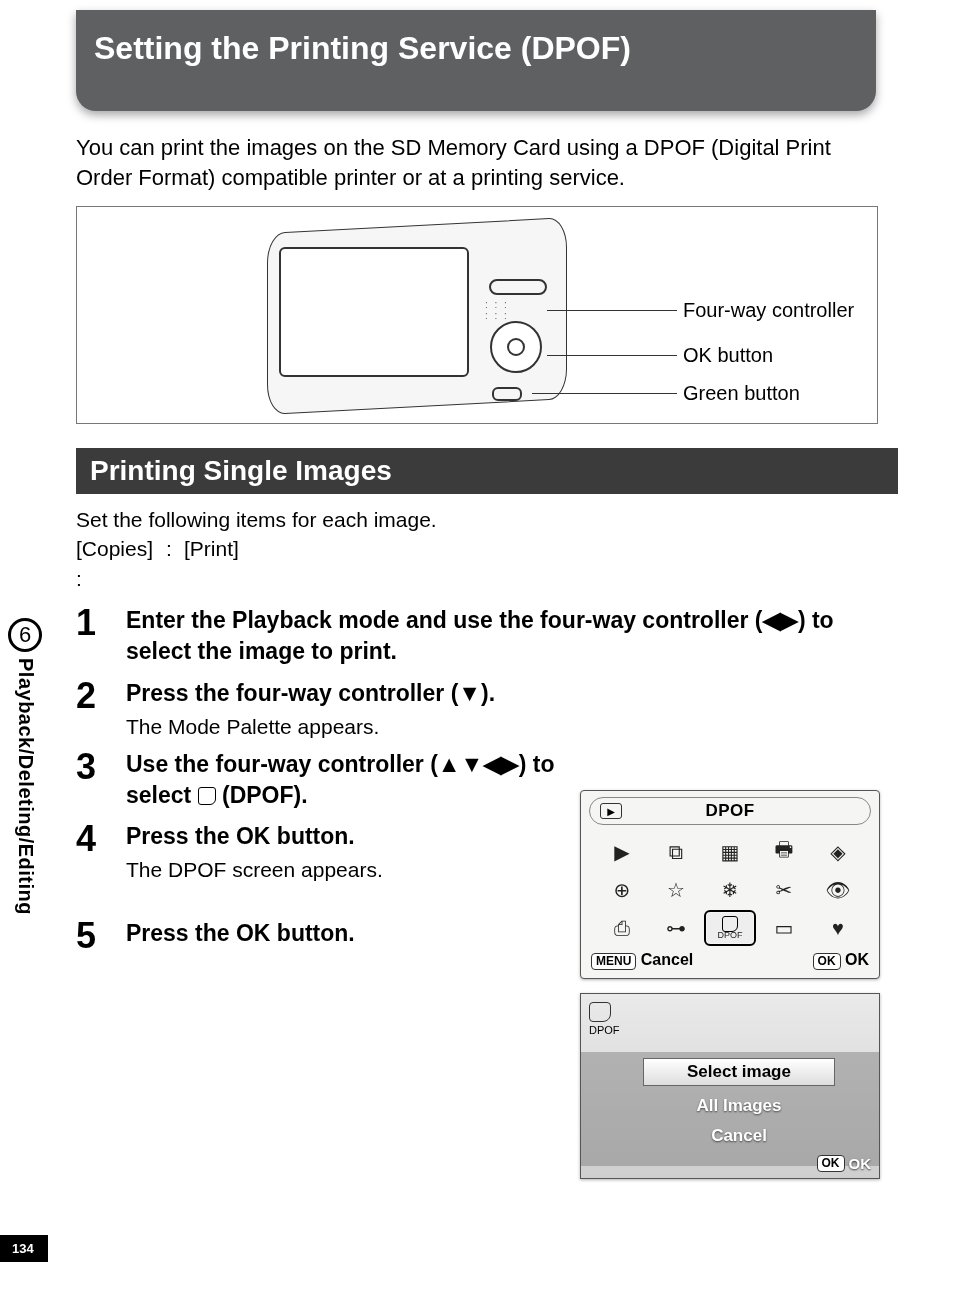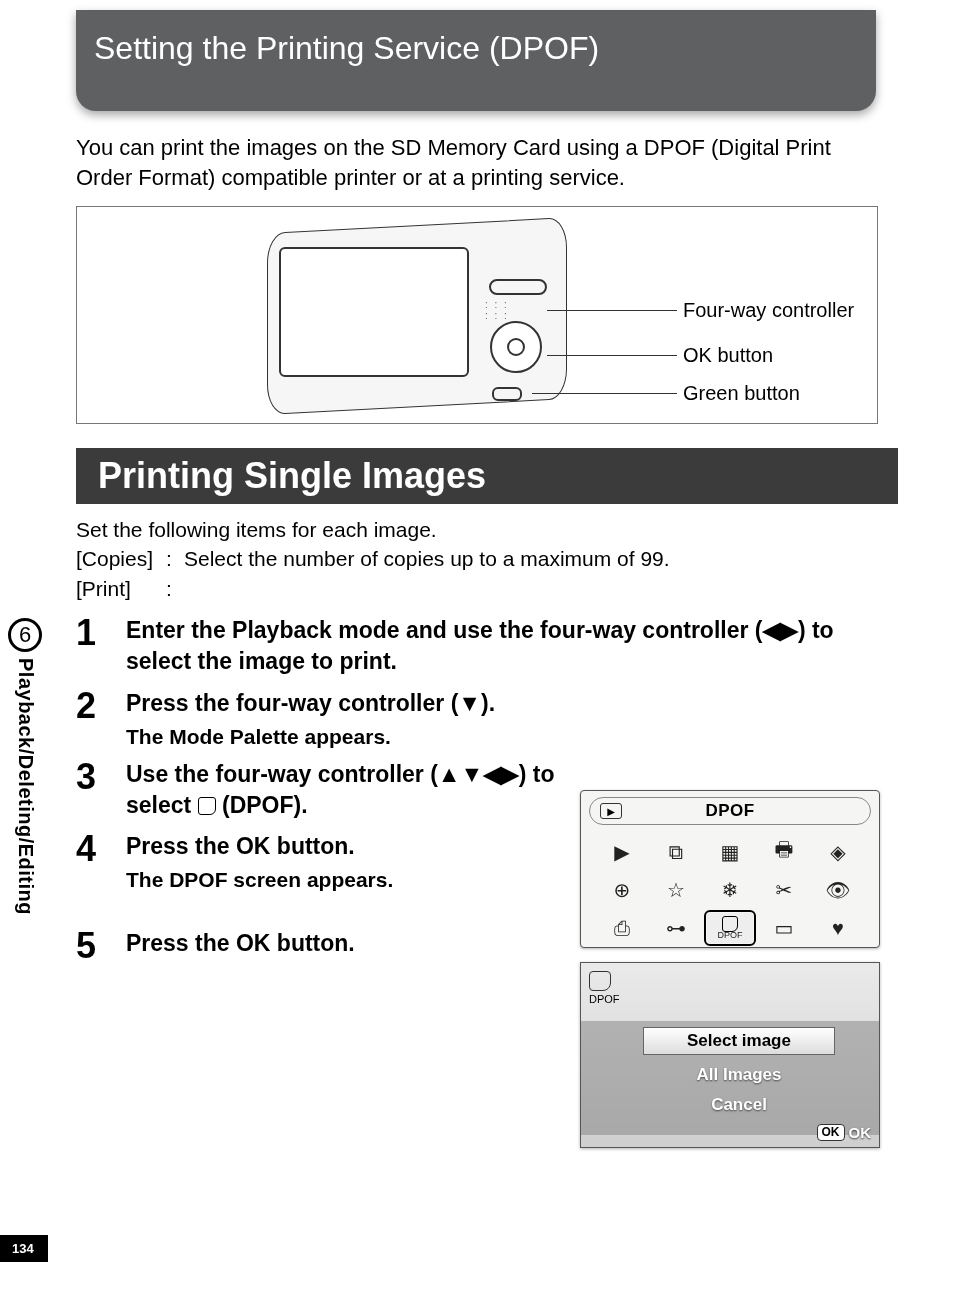--- a/index.html
+++ b/index.html
@@ -10,21 +10,21 @@
     background: #fff;
     color: #000;
   }
   .page { width: 954px; height: 1314px; position: relative; padding: 0 0 0 0; }
   .title-bar {
     margin: 10px 0 0 76px;
     width: 800px;
     background: #5f6062;
     color: #fff;
     font-size: 32px;
-    font-weight: normal;
+    font-weight: bold;
     padding: 20px 12px 44px 18px;
     border-radius: 0 0 20px 20px;
     box-shadow: 0 4px 10px rgba(0,0,0,0.35);
   }
   .intro {
     margin: 22px 76px 0 76px;
     font-size: 22px;
     line-height: 1.35;
   }
   .camera-box {
@@ -54,35 +54,35 @@
   }
   .camera-ok { position: absolute; left: 240px; top: 113px; width: 18px; height: 18px; border:2px solid #333; border-radius:50%; }
   .camera-btn1 { position:absolute; left:222px; top:54px; width:58px; height:16px; border:2px solid #333; border-radius:8px; }
   .camera-dots { position:absolute; left:218px; top:74px; font-size:10px; letter-spacing:2px; color:#666; }
   .camera-green { position:absolute; left:225px; top:162px; width:30px; height:14px; border:2px solid #333; border-radius:6px; }
   .label-line { position:absolute; height:1px; background:#333; }
   .label-text { position:absolute; font-size:20px; }
   .section-bar {
     margin: 24px 56px 0 76px;
     background: #3b3b3b; color: #fff;
-    font-size: 36px; font-weight: bold;
-    padding: 7px 22px;
+    font-size: 28px; font-weight: bold;
+    padding: 7px 14px;
   }
   .body-text {
     margin: 12px 76px 0 76px;
     font-size: 21px; line-height: 1.35;
   }
   .defs { display: grid; grid-template-columns: 90px 18px auto; row-gap: 2px; }
   .defs .k { }
   .defs .c { }
   .steps { margin: 12px 76px 0 76px; }
   .step { display: grid; grid-template-columns: 44px auto; column-gap: 6px; margin-bottom: 10px; }
   .step-num { font-size: 36px; font-weight: bold; line-height: 1; }
   .step-title { font-size: 23px; font-weight: bold; line-height: 1.35; }
-  .step-sub { font-size: 21px; margin-top: 6px; font-weight: bold; }
+  .step-sub { font-size: 21px; margin-top: 6px; font-weight: normal; }
   .arrow { font-family: Arial, sans-serif; }
   .dpof-icon {
     display:inline-block; width:18px; height:18px; vertical-align:-2px;
     border:1px solid #000; border-radius:3px 3px 6px 3px;
     position: relative;
   }
   .side-chapter {
     position: absolute; left: 8px; top: 608px; width: 34px; height: 34px;
     border: 3px solid #000; border-radius: 50%;
     background: #fff; text-align: center; line-height: 28px; font-size: 22px;
@@ -196,21 +196,20 @@
     <div class="label-text" style="left:606px; top:175px;">Green button</div>
   </div>
 
   <div class="section-bar">Printing Single Images</div>
 
   <div class="body-text">
     <div>Set the following items for each image.</div>
     <div class="defs">
       <span class="k">[Copies]</span>
       <span class="c">:</span>
-      <span>Select the number of copies up to a maximum of 99.</span>
       <span class="k">[Print]</span>
       <span class="c">:</span>
     </div>
   </div>
 
   <div class="steps">
     <div class="step">
       <div class="step-num">1</div>
       <div class="step-title">
         <span>Enter the Playback mode and use the four-way controller (</span><span class="arrow">◀▶</span><span>) to select the image to print.</span>
@@ -266,20 +265,30 @@
         <div class="ic">⊶</div>
         <div class="ic sel">
           <div style="display:flex;flex-direction:column;align-items:center;">
             <span class="dpof-icon" style="width:16px;height:16px;"></span>
             <span class="dpof-lbl">DPOF</span>
           </div>
         </div>
         <div class="ic">▭</div>
         <div class="ic">♥</div>
       </div>
+      <div class="lcd-footer">
+        <span>
+          <span class="btn-chip">MENU</span>
+          <b>Cancel</b>
+        </span>
+        <span>
+          <span class="btn-chip">OK</span>
+          <b>OK</b>
+        </span>
+      </div>
     </div>
 
     <div class="lcd2">
       <div class="corner">
         <div class="dp"></div>
         <span>DPOF</span>
       </div>
       <div class="menu-band">
         <div class="menu-item sel">Select image</div>
         <div class="menu-item">All Images</div>

